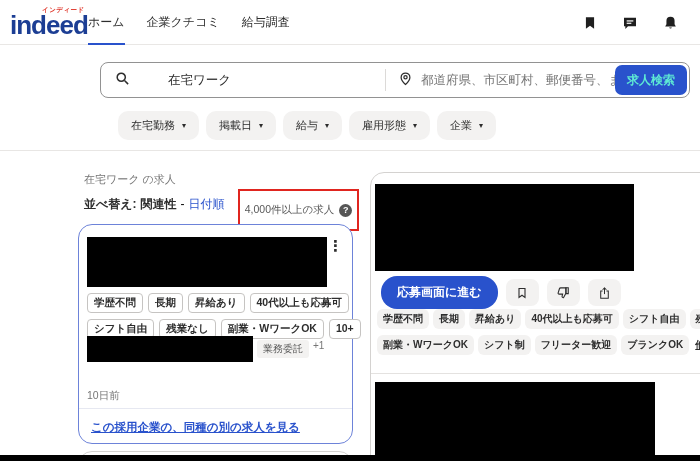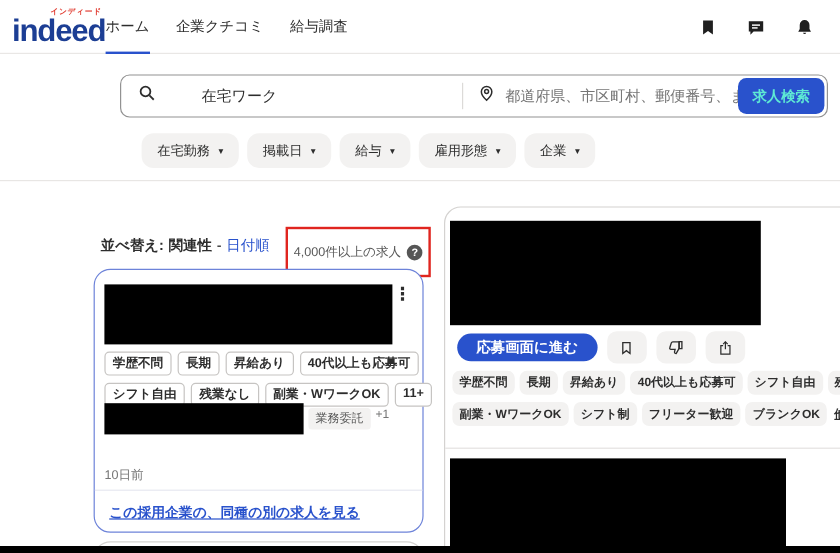--- a/index.html
+++ b/index.html
@@ -66,21 +66,21 @@
   .easy-apply span{font-size:11px;color:#43444c;}
   .posted{position:absolute;left:8px;top:164px;font-size:10.5px;color:var(--gray);}
   .jc-divider{position:absolute;left:0;right:0;top:183px;border-top:1px solid #e6e8f1;}
   .card-link{position:absolute;left:12px;top:195px;font-size:11.5px;font-weight:600;color:var(--accent);text-decoration:underline;cursor:pointer;white-space:nowrap;}
   .job-card2{position:absolute;left:78px;top:451px;width:275px;height:16px;border:1px solid var(--border);border-radius:14px 14px 0 0;background:#fff;}
 
   
   .detail-panel{position:absolute;left:370px;top:172px;width:362px;height:300px;border:1px solid var(--border);border-radius:14px;background:#fff;}
   .dp-block1{left:4px;top:11px;width:259px;height:87px;}
   .actions{position:absolute;left:10px;top:103px;display:flex;gap:8px;align-items:center;}
-  .apply-btn{height:23px;padding:0 16px;border:none;border-radius:16px;background:var(--accent);color:#fff;font-size:12px;font-weight:700;cursor:pointer;white-space:nowrap;}
+  .apply-btn{height:33px;padding:0 16px;border:none;border-radius:16px;background:var(--accent);color:#fff;font-size:12px;font-weight:700;cursor:pointer;white-space:nowrap;}
   .icon-btn{width:33px;height:27px;border:none;border-radius:8px;background:var(--pill-bg);display:flex;align-items:center;justify-content:center;cursor:pointer;}
   .dtag-row{position:absolute;left:6px;display:flex;gap:4px;align-items:center;width:max-content;}
   .dr1{top:136px;} .dr2{top:162px;}
   .taglist{display:contents;}
   .dtag{background:var(--pill-bg);border-radius:6px;padding:3px 6px;font-size:10px;font-weight:700;color:var(--txt);white-space:nowrap;}
   .more-tags{font-size:10px;font-weight:700;color:var(--txt);text-decoration:underline;cursor:pointer;white-space:nowrap;margin-left:2px;}
   .dp-divider{position:absolute;left:0;right:0;top:200px;border-top:1px solid #e4e2e0;}
   .dp-block2{left:4px;top:209px;width:280px;height:78px;}
 
   .bottom-bar{position:absolute;left:0;top:455px;width:700px;height:6px;background:#000;z-index:5;}
@@ -162,20 +162,21 @@
           <span>雇用形態</span>
           <span class="caret">▾</span>
         </button>
       <button class="filter-pill">
           <span>企業</span>
           <span class="caret">▾</span>
         </button>
     </div>
   </section>
 
+  <div class="breadcrumb">在宅ワーク の求人</div>
   <div class="sort-row">
     <span class="bold">並べ替え:</span>
     <span class="bold">関連性</span>
     <span>-</span>
     <span class="sort-link">日付順</span>
   </div>
   <div class="count-box">
     <span class="count-text">4,000件以上の求人</span>
     <span class="q-icon">?</span>
   </div>
@@ -186,21 +187,21 @@
     <div class="tag-row tr1">
         <span class="wtag">学歴不問</span>
         <span class="wtag">長期</span>
         <span class="wtag">昇給あり</span>
         <span class="wtag">40代以上も応募可</span>
       </div>
     <div class="tag-row tr2">
         <span class="wtag">シフト自由</span>
         <span class="wtag">残業なし</span>
         <span class="wtag">副業・WワークOK</span>
-        <span class="wtag">11+</span>
+        <span class="wtag">10+</span>
       </div>
     <div class="redact jc-block2"></div>
     <div class="emp-row">
       <span class="gray-pill">業務委託</span>
       <span class="plus">+1</span>
     </div>
     <div class="posted">10日前</div>
     <div class="jc-divider"></div>
     <a class="card-link">この採用企業の、同種の別の求人を見る</a>
   </article>

